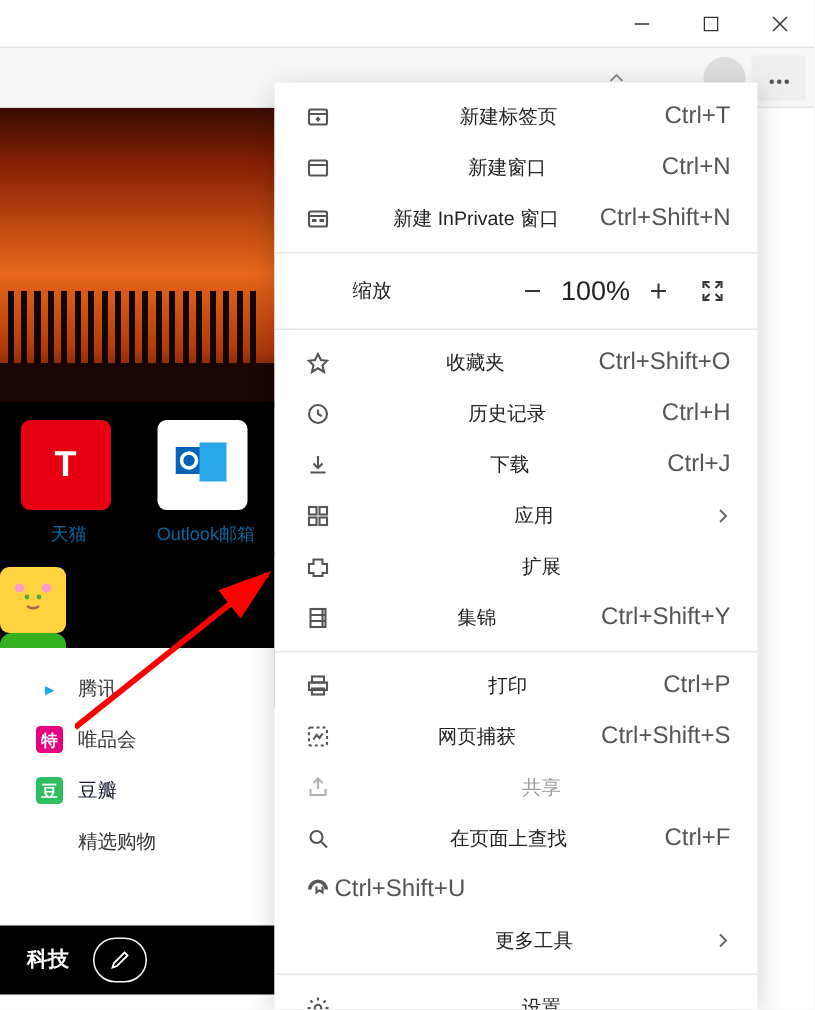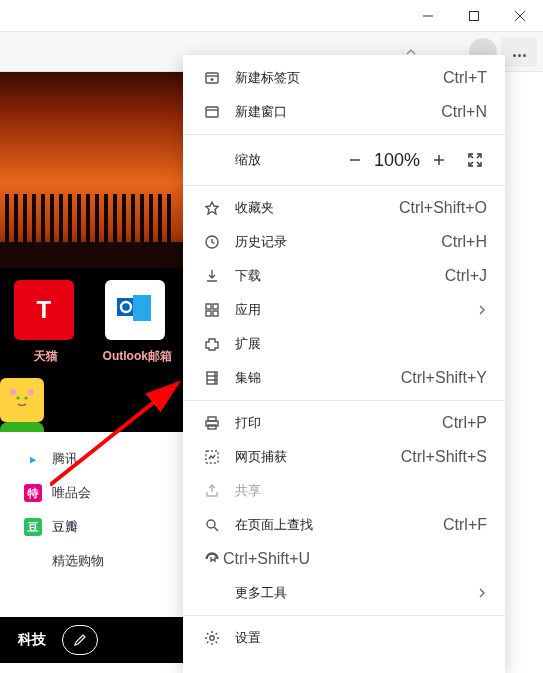--- a/index.html
+++ b/index.html
@@ -17,41 +17,41 @@
 .toolbar .more { width: 36px; height: 30px; background: #eee; display: flex; align-items: center; justify-content: center; border-radius: 2px; }
 .dots span { display: inline-block; width: 3px; height: 3px; background: #555; border-radius: 50%; margin: 0 1px; }
 
 
 .content { position: absolute; top: 72px; left: 0; right: 0; bottom: 0; background: #fff; }
 .hero { width: 183px; height: 200px; background: linear-gradient(180deg, #3a0b02 0%, #8a2305 20%, #e8671b 55%, #b33b0a 80%, #2a0602 100%); position: relative; overflow: hidden; }
 .hero::before { content:""; position:absolute; left:5px; bottom:30px; width:170px; height:48px; background: repeating-linear-gradient(90deg, #120402 0 4px, transparent 4px 9px); }
 .hero::after { content:""; position:absolute; left:0; bottom:0; width:100%; height:30px; background:#1a0603; }
 .tile { display:inline-block; width:60px; height:60px; border-radius:6px; margin: 4px 12px 2px 8px; text-align:center; line-height:60px; font-size:24px; font-weight:bold; color:#fff; vertical-align:top;}
 .tilewrap { display:inline-block; vertical-align:top; text-align:center; width:85px;}
-.tilewrap .tlbl { color:#fca5a5; font-size:12px; display:block; margin-top:6px; text-shadow:0 1px 2px #000;font-weight:bold;}
+.tilewrap .tlbl { color:#0369a1; font-size:12px; display:block; margin-top:6px; text-shadow:0 1px 2px #000;}
 .row2 { position:absolute; top:196px; left:0; width:183px; display:flex; justify-content:space-around; padding:8px 0 6px; background:#000;}
 .row3 { position:absolute; top:296px; left:0; width:183px; display:flex; justify-content:space-around; padding:10px 0 6px; background:#000;flex-direction:column;}
 .smalltile { width:44px; height:44px; border-radius:6px; }
 
 .quicklinks { position:absolute; top:360px; left:0; width:183px; background:#fff; padding: 10px 0 4px 24px;}
 .ql { display:flex; align-items:center; height:34px; font-size:13px; color:#333;}
 .ql .ic { width:18px; height:18px; border-radius:3px; margin-right:10px; display:flex; align-items:center; justify-content:center; font-size:11px; color:#fff; font-weight:bold;}
 
 .bottombar { position:absolute; bottom:10px; left:0; width:183px; height:46px; background:#000; display:flex; align-items:center; padding-left:18px; gap:16px;}
 .bottombar .cat { color:#fff; font-size:14px; font-weight:bold;}
 .pill { border:1.5px solid #fff; border-radius:20px; height:30px; display:flex; align-items:center; padding:0 10px; color:#fff;}
 
 
 .arrow { position:absolute; top:375px; left:50px; pointer-events:none; }
 
 
 .menu { position: absolute; top: 55px; left: 183px; width: 322px; bottom: 0; background: #fff; box-shadow: 0 4px 18px rgba(0,0,0,.2); padding: 6px 0 10px; font-size: 13px; color: #222; overflow:hidden;}
 .mi { display:flex; align-items:center; height: 34px; padding: 0 18px; cursor:default; }
 .mi .mico { width: 22px; display:flex; align-items:center; justify-content:center; color:#555; }
-.mi .mlabel { flex:1; margin-left:12px; }
+.mi .mlabel { flex:1; margin-left:12px;text-align:center; }
 .mi .mshort { color:#555; font-size:16px; }
 .mi .arr { color:#666; }
 .msep { height:1px; background:#e6e6e6; margin:5px 0; }
 
 .zoomrow { display:flex; align-items:center; height:40px; padding:0 12px 0 18px; }
 .zoomrow .zlabel { flex:0 0 auto; margin-left:34px; }
 .zoomrow .spacer { flex:1; }
 .zoomrow .zb { width:36px; height:30px; display:flex; align-items:center; justify-content:center; color:#333; }
 .zoomrow .zv { width:48px; text-align:center; font-size:18px; }
 
@@ -187,20 +187,31 @@
     <div class="mi">
       <span class="mico">
         <svg viewBox="0 0 16 16">
           <rect x="2" y="3" width="12" height="10" rx="1"></rect>
           <line x1="2" y1="6" x2="14" y2="6"></line>
         </svg>
       </span>
       <span class="mlabel">新建窗口</span>
       <span class="mshort">Ctrl+N</span>
     </div>
+    <div class="mi">
+      <span class="mico">
+        <svg viewBox="0 0 16 16">
+          <rect x="2" y="3" width="12" height="10" rx="1"></rect>
+          <line x1="2" y1="6" x2="14" y2="6"></line>
+          <path d="M4 9 h3 M9 9 h3" stroke-width="2"></path>
+        </svg>
+      </span>
+      <span class="mlabel">新建 InPrivate 窗口</span>
+      <span class="mshort">Ctrl+Shift+N</span>
+    </div>
     <div class="msep"></div>
     <div class="zoomrow">
       <span class="zlabel">缩放</span>
       <span class="spacer"></span>
       <div class="zb">
         <svg width="14" height="14">
           <line x1="2" y1="7" x2="12" y2="7" stroke="#333" stroke-width="1.4"></line>
         </svg>
       </div>
       <div class="zv">100%</div>

